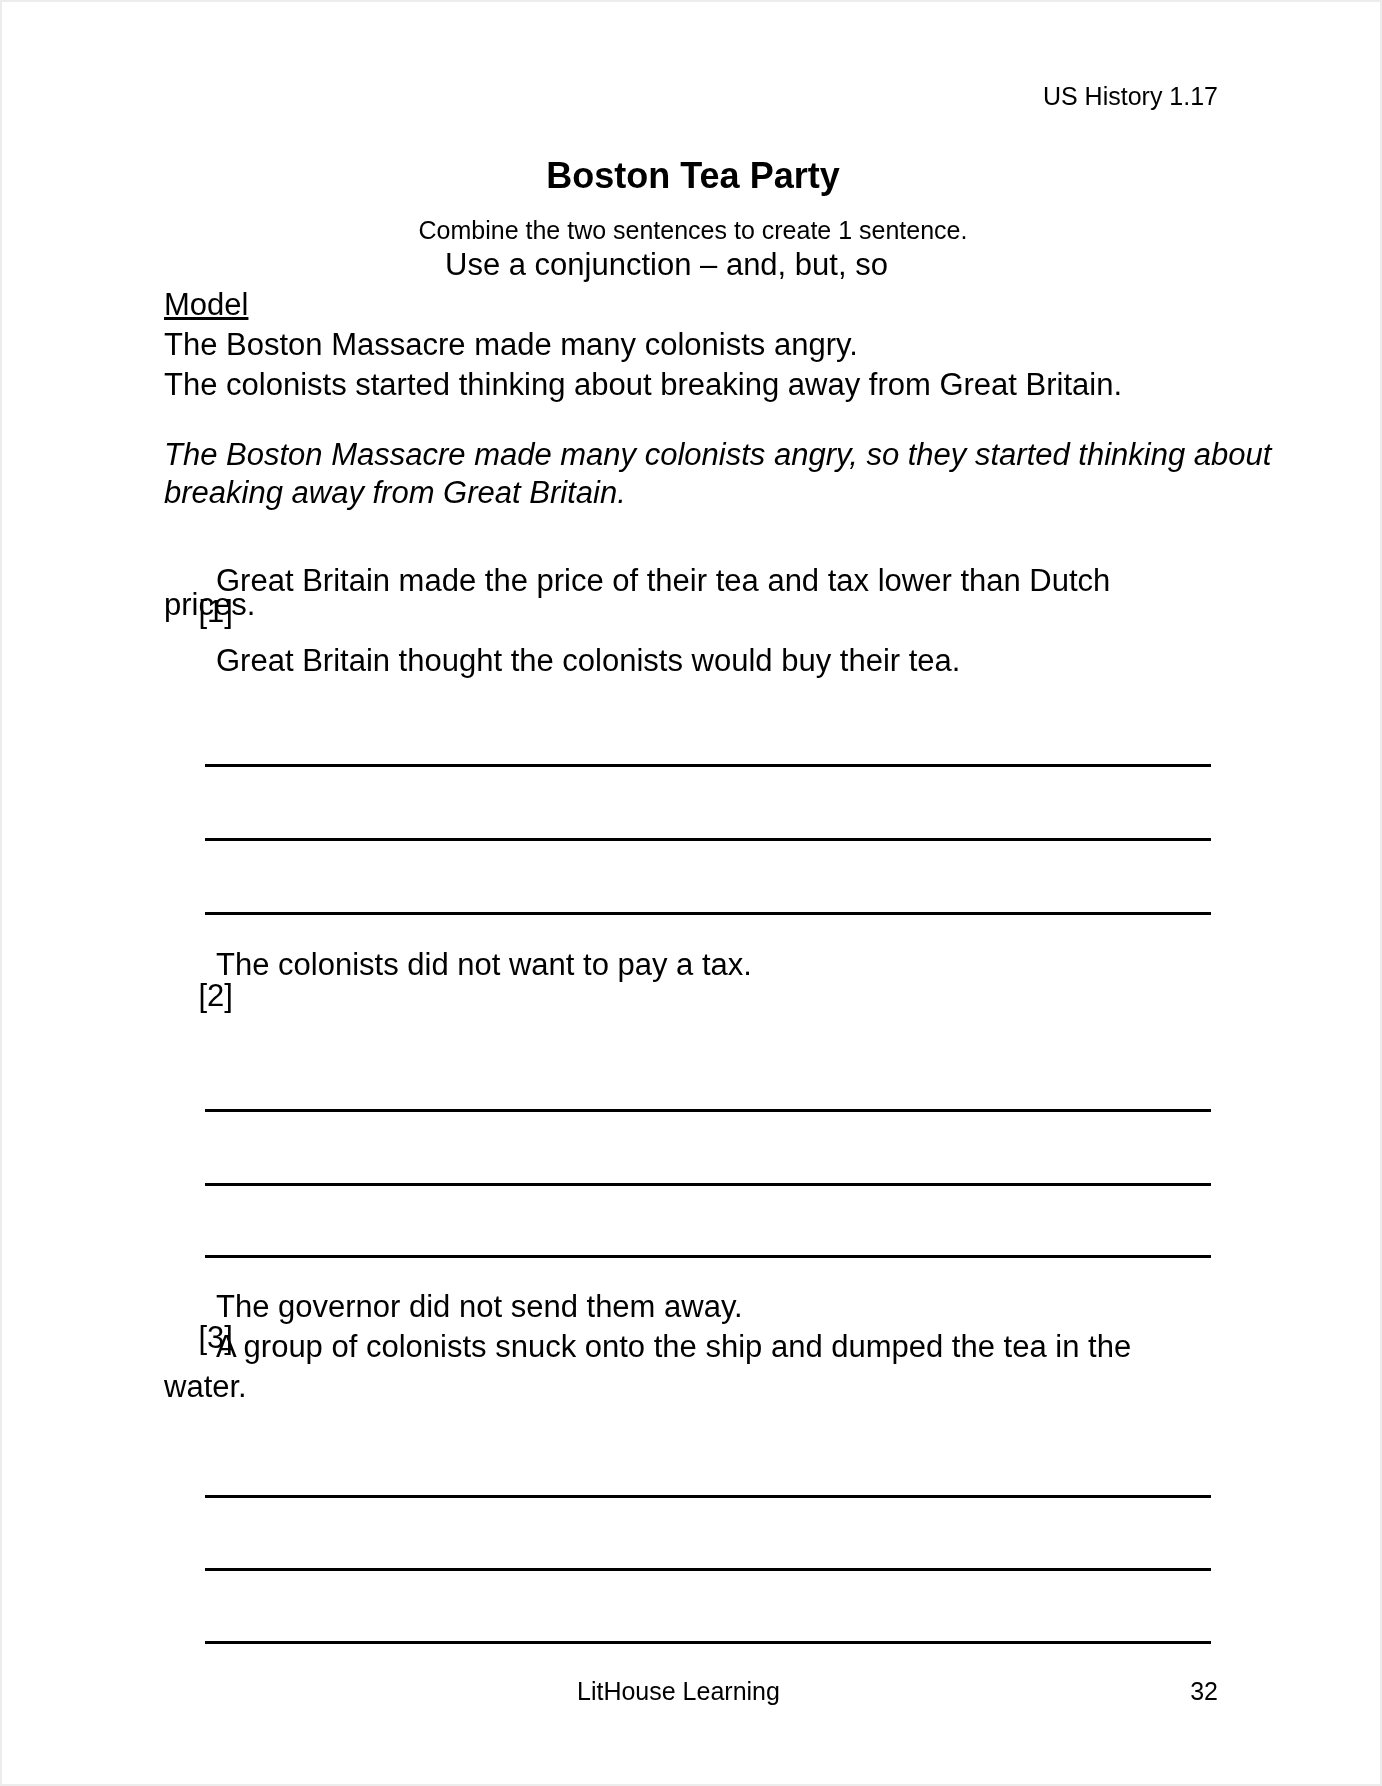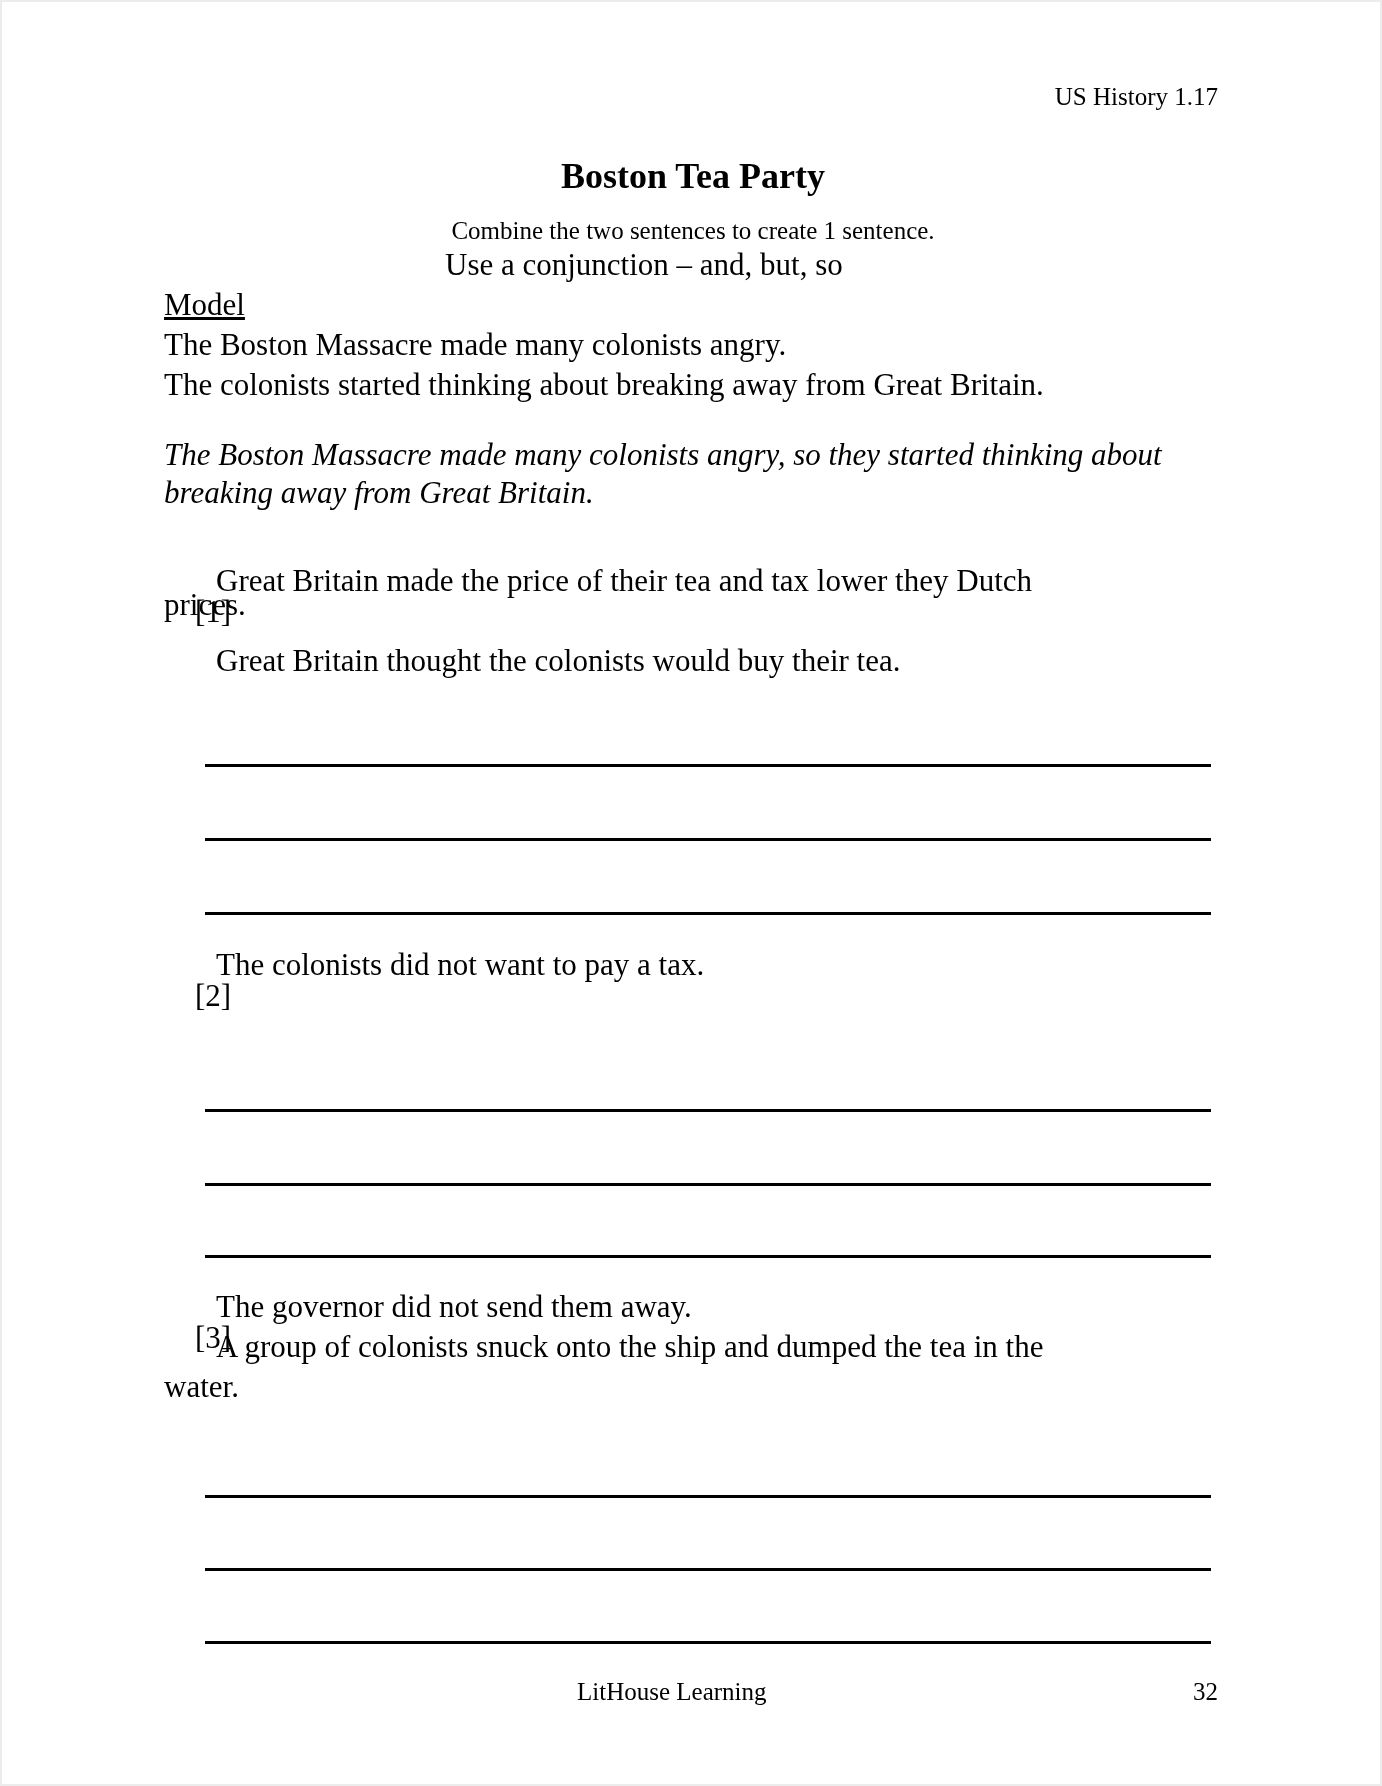--- a/index.html
+++ b/index.html
@@ -7,21 +7,21 @@
     padding: 0;
     background: #ffffff;
   }
   .page {
     position: relative;
     width: 1382px;
     height: 1786px;
     background: #ffffff;
     border: 2px solid #ececec;
     box-sizing: border-box;
-    font-family: Liberation Serif, serif;
+    font-family: Liberation Sans, sans-serif;
     color: #000000;
     overflow: hidden;
   }
   .line {
     position: absolute;
     white-space: pre;
     font-size: 31px;
     line-height: 1;
     color: #000000;
   }
@@ -69,21 +69,21 @@
   <div class="line" style="top:247px; left:443px;">Use a conjunction – and, but, so</div>
 
   <div class="line underlined" style="top:287px; left:162px;text-align:right;">Model</div>
   <div class="line" style="top:327px; left:162px;text-align:right;">The Boston Massacre made many colonists angry.</div>
   <div class="line italic" style="top:437px; left:162px;">The Boston Massacre made many colonists angry, so they started thinking about</div>
   <div class="line" style="top:367px; left:162px;">The colonists started thinking about breaking away from Great Britain.</div>
   <div class="line italic" style="top:475px; left:162px;">breaking away from Great Britain.</div>
 
   <div class="line q-line" style="top:563px;">
     <span>[1]</span>
-    <span class="q-text-offset">Great Britain made the price of their tea and tax lower they Dutch</span>
+    <span class="q-text-offset">Great Britain made the price of their tea and tax lower than Dutch</span>
   </div>
   <div class="line q-line" style="top:587px;">prices.</div>
   <div class="line" style="top:643px; left:214px;">Great Britain thought the colonists would buy their tea.</div>
 
   <div class="answer-line" style="top:762px;"></div>
   <div class="answer-line" style="top:836px;"></div>
   <div class="answer-line" style="top:910px;"></div>
 
   <div class="line q-line" style="top:947px;">
     <span>[2]</span>

